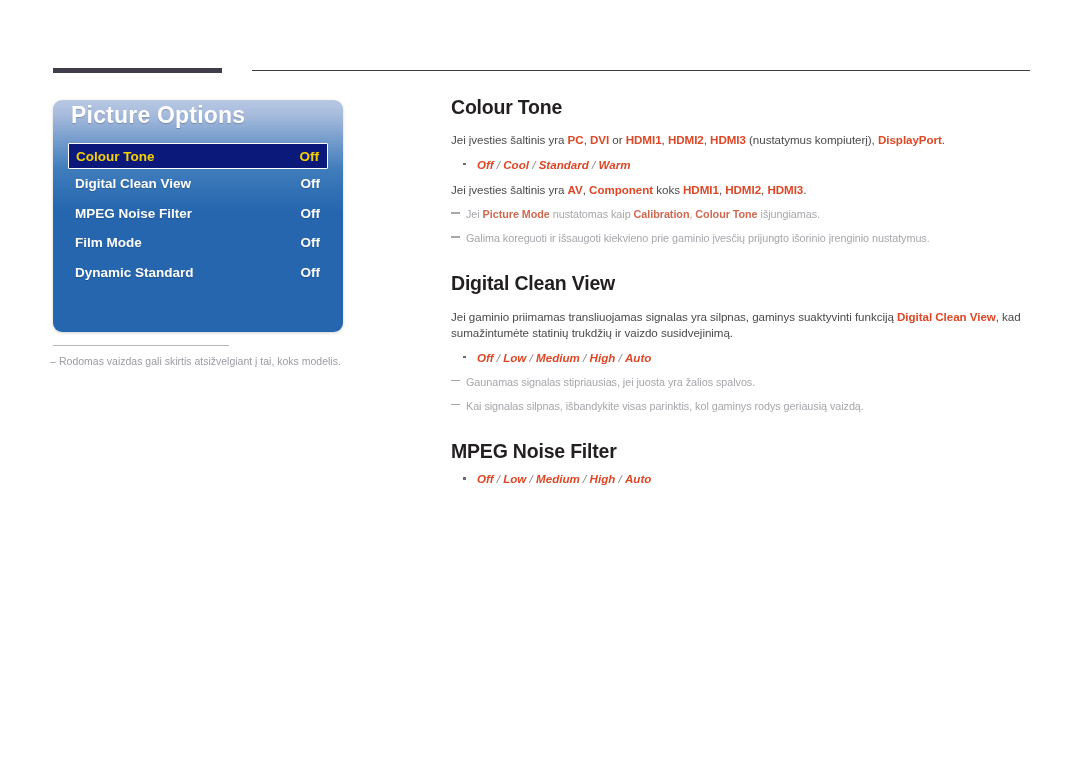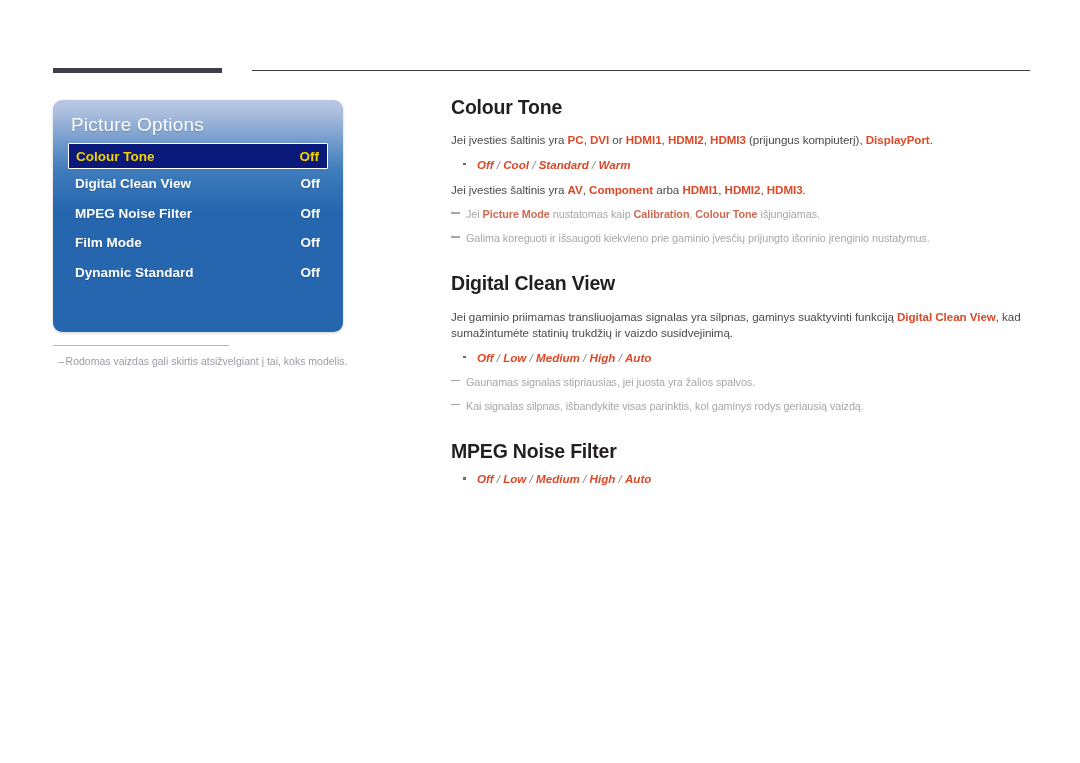--- a/index.html
+++ b/index.html
@@ -50,23 +50,23 @@
         #7ba0ce 16%,
         #3f7cbb 30%,
         #2566af 48%,
         #2566af 100%);
     box-shadow: 0 1px 3px rgba(0,0,0,.18);
     overflow: hidden;
   }
   .osd-title {
     position: absolute;
     left: 18px;
-    top: 14px;
-    font-size: 19px;
-    font-weight: normal;
+    top: 2px;
+    font-size: 23px;
+    font-weight: bold;
     color: #ffffff;
     letter-spacing: .2px;
     text-shadow: 0 1px 1px rgba(0,0,0,.22);
   }
   .osd-rows {
     position: absolute;
     left: 0;
     top: 43px;
     width: 100%;
   }
@@ -101,27 +101,26 @@
   .osd-note-rule {
     position: absolute;
     left: 53px;
     top: 345px;
     width: 176px;
     height: 1px;
     background: #b6b6bd;
   }
   .osd-note {
     position: absolute;
-    left: 37px;
+    left: 50px;
     top: 355px;
     width: 330px;
     font-size: 10.5px;
     color: #9b9ba5;
     white-space: nowrap;
-    text-align: center;
   }
   .osd-note .dash {
     display: inline-block;
     width: 9px;
   }
 
   
   .content {
     position: absolute;
     left: 451px;
@@ -245,27 +244,27 @@
 <div class="osd-note-rule"></div>
 <div class="osd-note">
   <span class="dash">–</span><span>Rodomas vaizdas gali skirtis atsižvelgiant į tai, koks modelis.</span>
 </div>
 
 <div class="content">
 
   <div class="section sec-colour-tone">
     <h2 class="section-title">Colour Tone</h2>
 
-    <p class="body-text"><span>Jei įvesties šaltinis yra </span><b class="kw">PC</b><span>, </span><b class="kw">DVI</b><span> or </span><b class="kw">HDMI1</b><span>, </span><b class="kw">HDMI2</b><span>, </span><b class="kw">HDMI3</b><span> (prijungus kompiuterį), </span><b class="kw">DisplayPort</b><span>.</span></p>
+    <p class="body-text"><span>Jei įvesties šaltinis yra </span><b class="kw">PC</b><span>, </span><b class="kw">DVI</b><span> or </span><b class="kw">HDMI1</b><span>, </span><b class="kw">HDMI2</b><span>, </span><b class="kw">HDMI3</b><span> (nustatymus kompiuterį), </span><b class="kw">DisplayPort</b><span>.</span></p>
 
     <ul class="opt-list">
       <li><span>Off</span><span class="sep"> / </span><span>Cool</span><span class="sep"> / </span><span>Standard</span><span class="sep"> / </span><span>Warm</span></li>
     </ul>
 
-    <p class="body-text tight"><span>Jei įvesties šaltinis yra </span><b class="kw">AV</b><span>, </span><b class="kw">Component</b><span> arba </span><b class="kw">HDMI1</b><span>, </span><b class="kw">HDMI2</b><span>, </span><b class="kw">HDMI3</b><span>.</span></p>
+    <p class="body-text tight"><span>Jei įvesties šaltinis yra </span><b class="kw">AV</b><span>, </span><b class="kw">Component</b><span> koks </span><b class="kw">HDMI1</b><span>, </span><b class="kw">HDMI2</b><span>, </span><b class="kw">HDMI3</b><span>.</span></p>
 
 
     <div class="note"><span>Jei </span><b class="kw">Picture Mode</b><span> nustatomas kaip </span><b class="kw">Calibration</b><span>, </span><b class="kw">Colour Tone</b><span> išjungiamas.</span></div>
 
     <div class="note">Galima koreguoti ir išsaugoti kiekvieno prie gaminio įvesčių prijungto išorinio įrenginio nustatymus.</div>
   </div>
 
   <div class="section sec-digital">
     <h2 class="section-title">Digital Clean View</h2>
 

